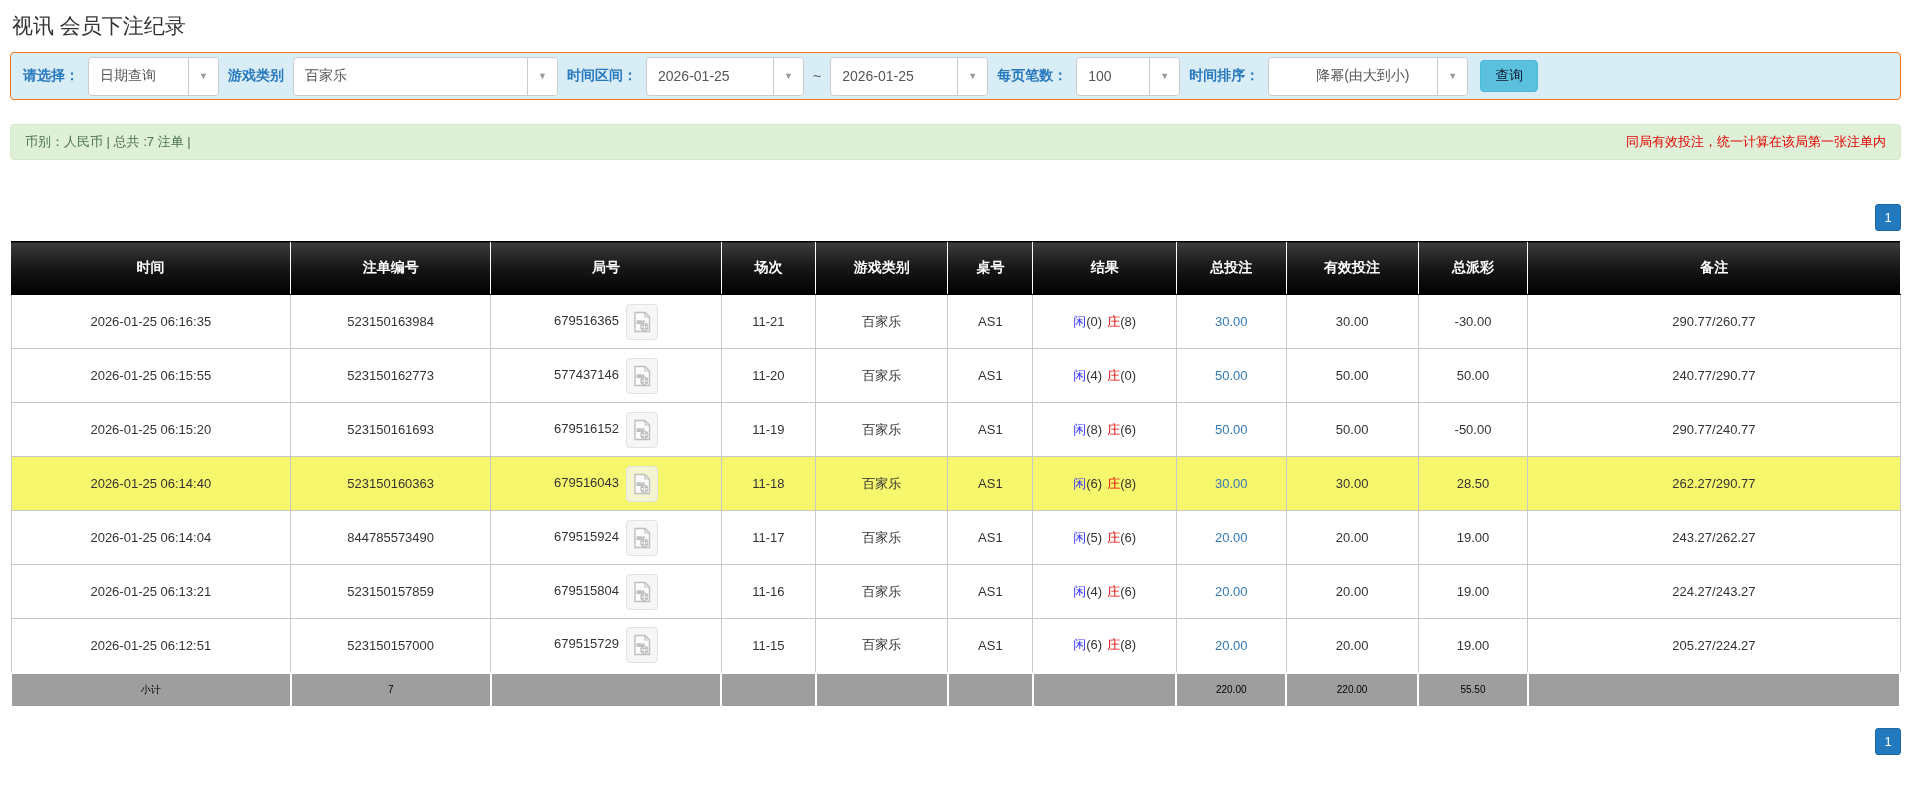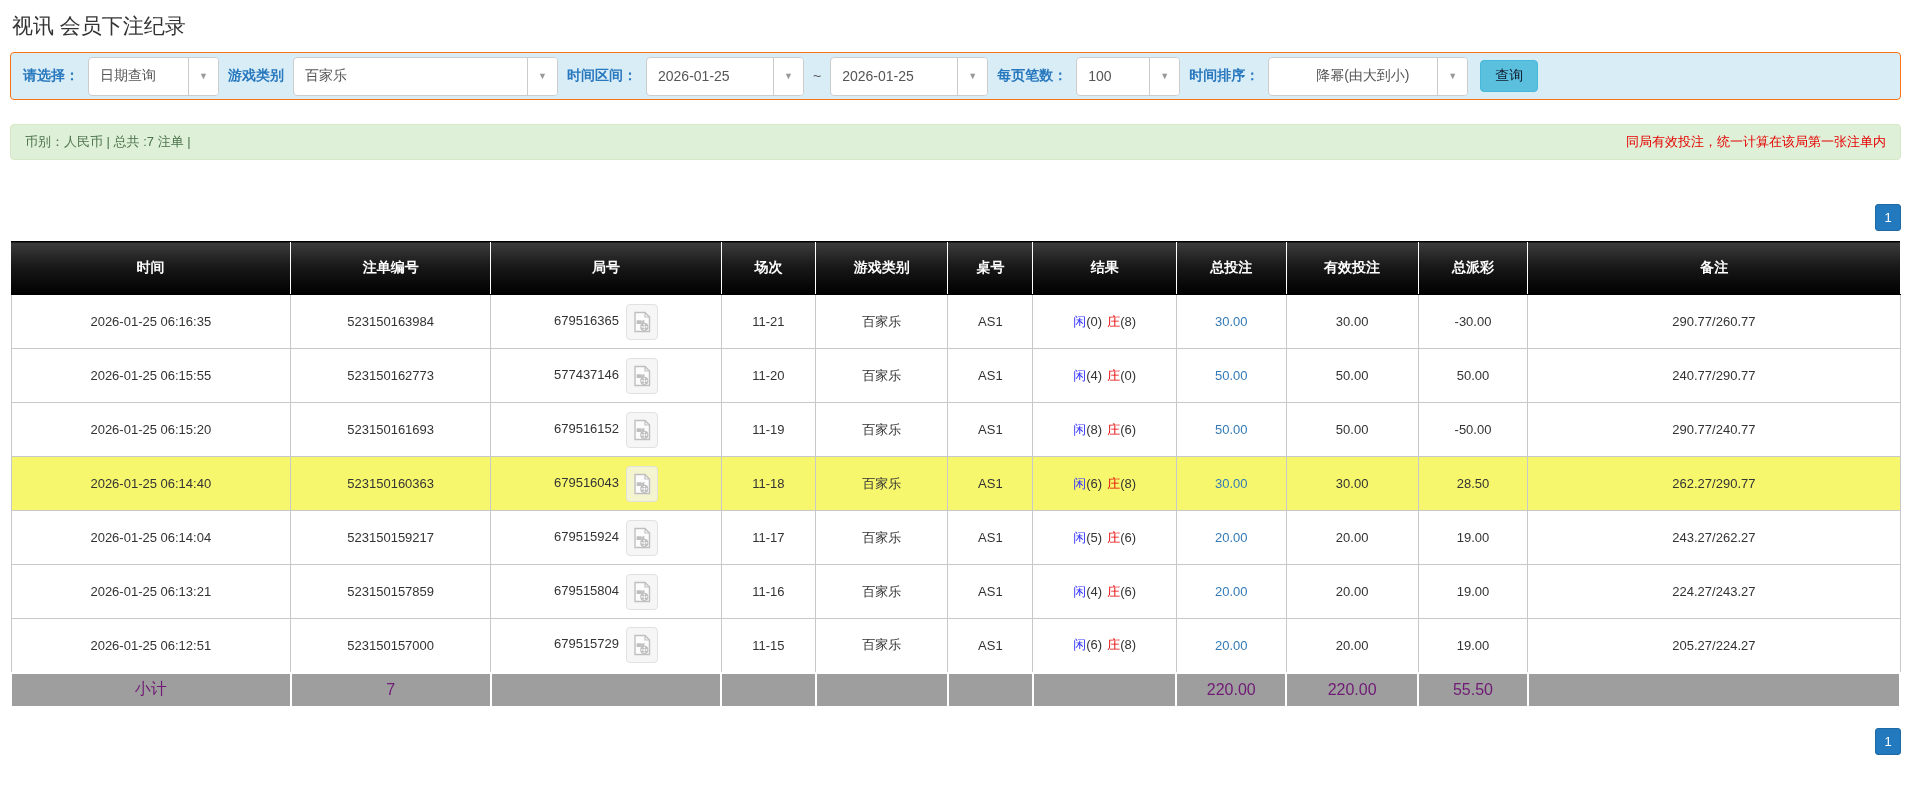--- a/index.html
+++ b/index.html
@@ -63,22 +63,22 @@
     color:#fff; font-weight:bold; font-size:14px; height:53px; padding:0 4px;
     border-top:1px solid #000; border-bottom:1px solid #000;
   }
   .bet-table th + th { border-left:1px solid #fff; }
   .bet-table tbody td {
     background:#fff; border:1px solid #c8c8c8; height:54px;
     text-align:center; padding:0 4px; color:#333;
   }
   .bet-table tbody tr.highlight td { background:#f7f76e; }
   .bet-table tfoot td {
-    background:#9e9e9e; color:#701a75; border:2px solid #fff; height:34px;
-    text-align:center; font-size:16px;
+    background:#9e9e9e; color:#000000; border:2px solid #fff; height:34px;
+    text-align:center; font-size:10px;
   }
   .blue-link { color:#337ab7; cursor:pointer; }
   .neg { color:#e60000; }
   .res-player { color:#3333ff; }
   .res-banker { color:#e60000; margin-left:5px; }
   .res-num { color:#333; }
 
   .video-btn {
     display:inline-flex; align-items:center; justify-content:center;
     width:32px; height:36px; margin-left:7px; vertical-align:middle;
@@ -291,21 +291,21 @@
     <td>
       <span class="res-player">闲</span><span class="res-num">(6)</span><span class="res-banker">庄</span><span class="res-num">(8)</span>
     </td>
     <td><span class="blue-link">30.00</span></td>
     <td>30.00</td>
     <td>28.50</td>
     <td>262.27/290.77</td>
   </tr>
         <tr>
     <td>2026-01-25 06:14:04</td>
-    <td>523150159217</td>
+    <td>844785573490</td>
     <td>
       <span>679515924</span><button class="video-btn">
               <svg width="20" height="22" viewBox="0 0 20 22" xmlns="http://www.w3.org/2000/svg">
                 <path d="M3 1.5 H13 L17.5 6 V20.5 H3 Z" stroke="#bfbfbf" stroke-width="1.4" fill="#fcfcfc"></path>
                 <path d="M13 1.5 V6 H17.5" stroke="#bfbfbf" stroke-width="1.2" fill="none"></path>
                 <rect x="4.6" y="9.3" width="5.2" height="3.8" rx="0.7" fill="#bfbfbf"></rect>
                 <path d="M9.8 10.1 L12.4 8.8 V13.6 L9.8 12.3 Z" fill="#bfbfbf"></path>
                 <circle cx="12.3" cy="15.9" r="4.1" fill="#bfbfbf"></circle>
                 <circle cx="12.3" cy="15.9" r="1.0" fill="#fff"></circle>
                 <circle cx="12.3" cy="13.6" r="0.8" fill="#fff"></circle>

